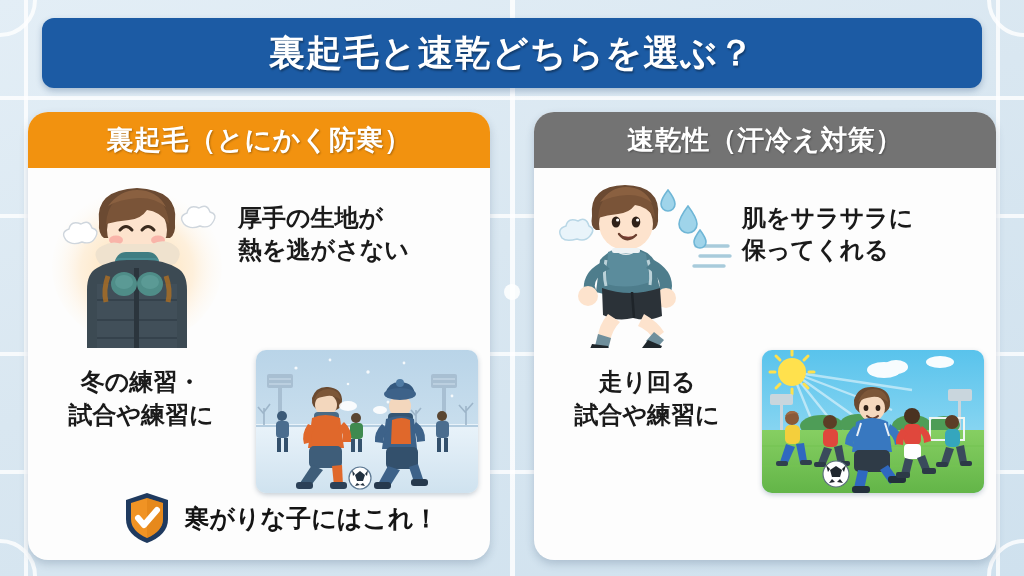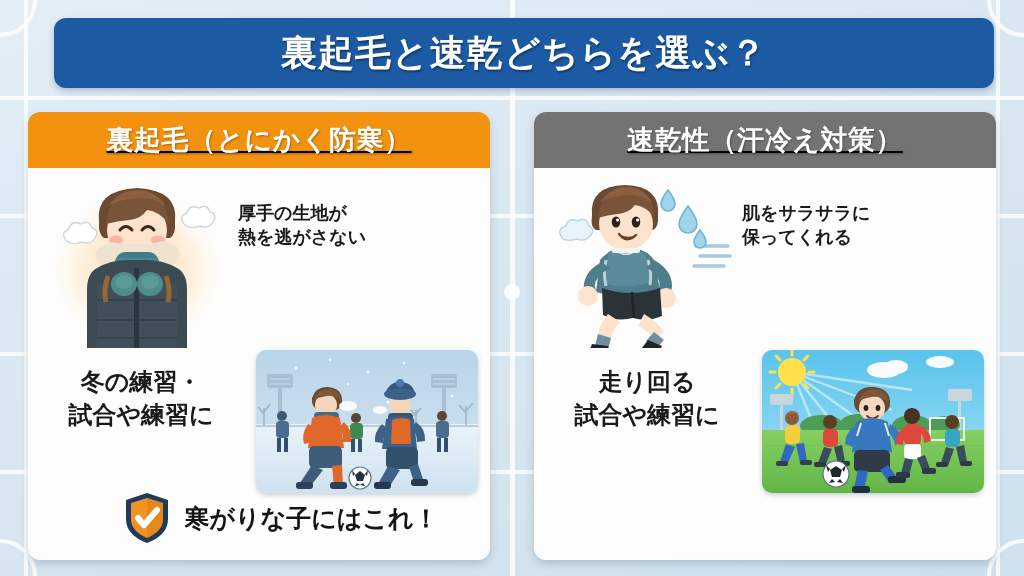--- a/index.html
+++ b/index.html
@@ -29,55 +29,54 @@
   .pitch .c-tl { left:-37px; top:-37px; }
   .pitch .c-tr { right:-37px; top:-37px; }
   .pitch .c-bl { left:-37px; bottom:-37px; }
   .pitch .c-br { right:-37px; bottom:-37px; }
 
   
   .title-bar {
     position:absolute; left:42px; top:18px; width:940px; height:70px;
     background:#1c5ba4; border-radius:12px;
     box-shadow:0 3px 6px rgba(20,60,110,.28);
-    display:flex; align-items:center; justify-content:center;margin-left:12px;
+    display:flex; align-items:center; justify-content:center;
   }
   .title-text {
     color:#ffffff; font-size:36px; font-weight:bold; letter-spacing:1px;
     text-shadow:1px 2px 2px rgba(0,0,0,.35);
     white-space:nowrap;
   }
 
   
   .panel {
     position:absolute; top:112px; width:462px; height:448px;
-    background:#fdfdfd; border-radius:12px;
+    background:#fdfdfd; border-radius:20px;
     box-shadow:0 4px 9px rgba(40,70,100,.22);
     overflow:hidden;
-    text-decoration:underline;
   }
   .panel.left  { left:28px; }
   .panel.right { left:534px; }
   .panel-head {
     height:56px; display:flex; align-items:center; justify-content:center;
   }
   .panel.left  .panel-head { background:#f2920f; }
   .panel.right .panel-head { background:#737373; }
   .panel-head-text {
     color:#ffffff; font-size:27px; font-weight:bold; letter-spacing:.5px;
     text-shadow:1px 1px 2px rgba(0,0,0,.30); white-space:nowrap;
   }
   .panel-body { position:relative; height:392px; }
 
   
   .top-row { position:absolute; left:0; top:0; width:100%; height:182px; }
   .char-wrap { position:absolute; left:14px; top:4px; width:190px; height:176px; }
   .caption {
     position:absolute; right:14px; top:34px; width:238px;
-    font-size:18px; font-weight:bold; color:#1a1a1a; line-height:1.32;
+    font-size:24px; font-weight:bold; color:#1a1a1a; line-height:1.32;
     text-align:left; white-space:pre-line;
   }
   .panel.right .caption { right:6px; width:248px; }
 
   
   .mid-row { position:absolute; left:0; top:176px; width:100%; height:150px; }
   .usage {
     position:absolute; left:6px; top:22px; width:214px;
     font-size:24px; font-weight:bold; color:#1a1a1a; line-height:1.36;
     text-align:center; white-space:pre-line;

